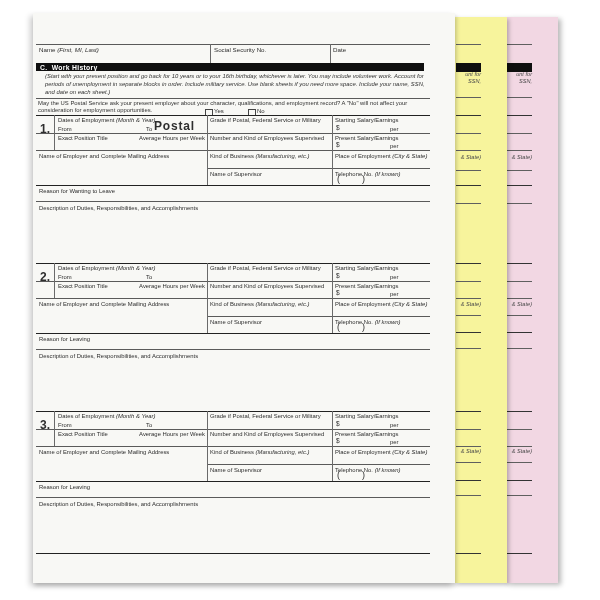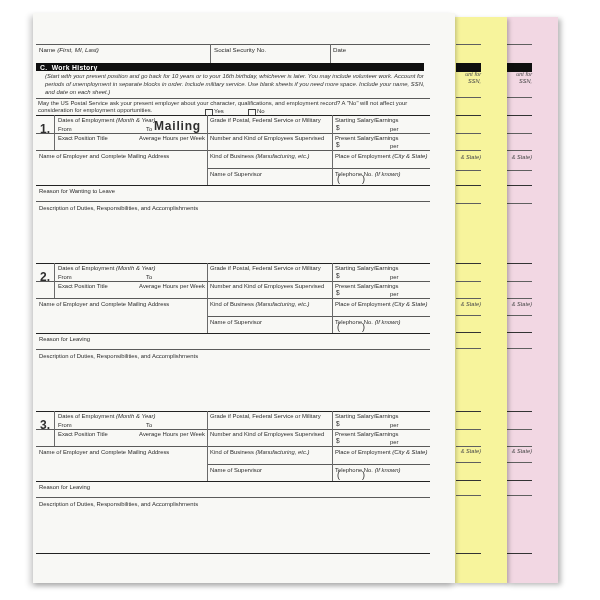--- a/index.html
+++ b/index.html
@@ -135,21 +135,21 @@
     <div class="hl heavy" style="top:70px"></div>
     <div class="vl" style="left:21px;top:0;height:35px"></div>
     <div class="vl" style="left:174px;top:0;height:70px"></div>
     <div class="vl" style="left:299px;top:0;height:70px"></div>
 
     <div class="blocknum">1.</div>
 
     <div class="lbl" style="left:25px;top:2px"><span>Dates of Employment</span> <span class="it">(Month &amp; Year)</span></div>
     <div class="lbl" style="left:25px;top:11px">From</div>
     <div class="lbl" style="left:113px;top:11px">To</div>
-    <div class="present">Mailing</div>
+    <div class="present">Postal</div>
 
     <div class="lbl" style="left:177px;top:2px">Grade if Postal, Federal Service or Military</div>
 
     <div class="lbl" style="left:302px;top:2px">Starting Salary/Earnings</div>
     <div class="lbl" style="left:303px;top:9.5px;font-size:6.5px">$</div>
     <div class="lbl" style="left:357px;top:10.5px">per</div>
 
     <div class="lbl" style="left:25px;top:20px">Exact Position Title</div>
     <div class="lbl ralign" style="left:90px;top:20px;width:82px">Average Hours per Week</div>
     <div class="lbl" style="left:177px;top:20px">Number and Kind of Employees Supervised</div>

